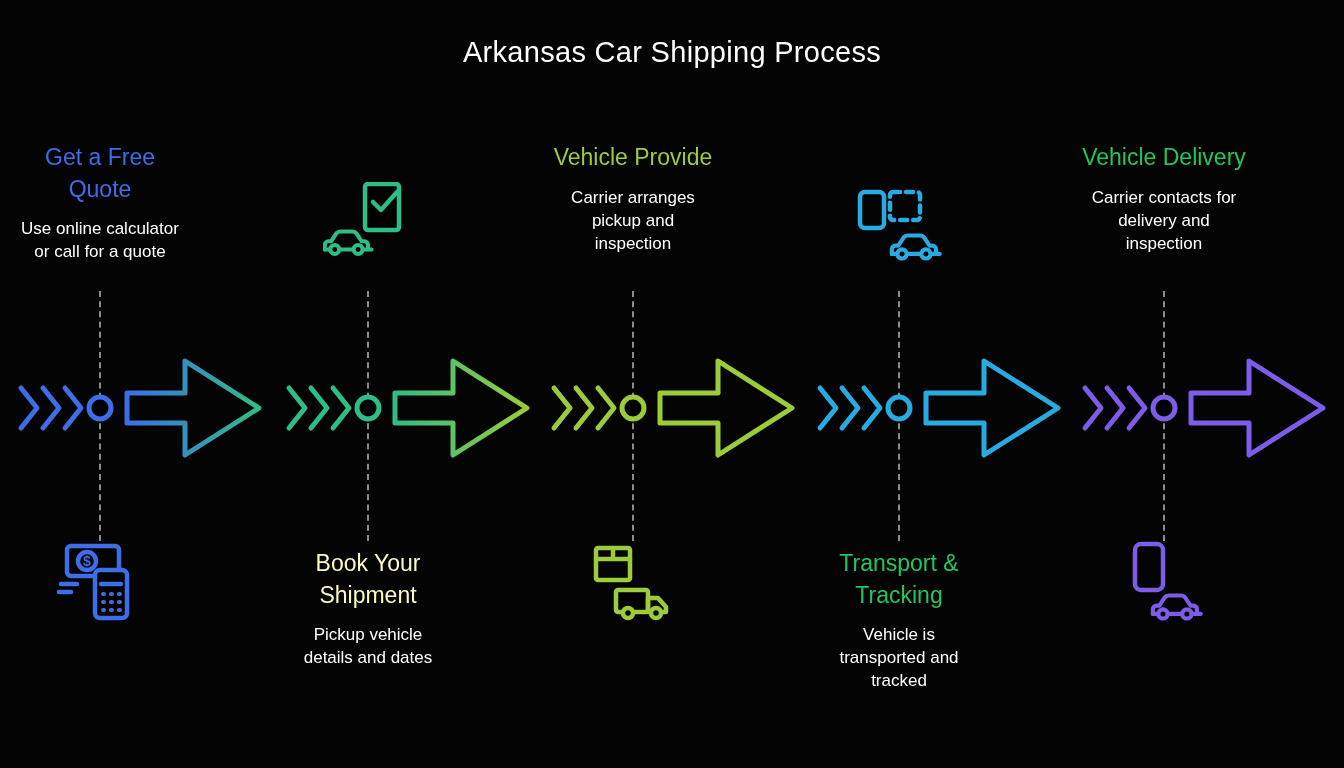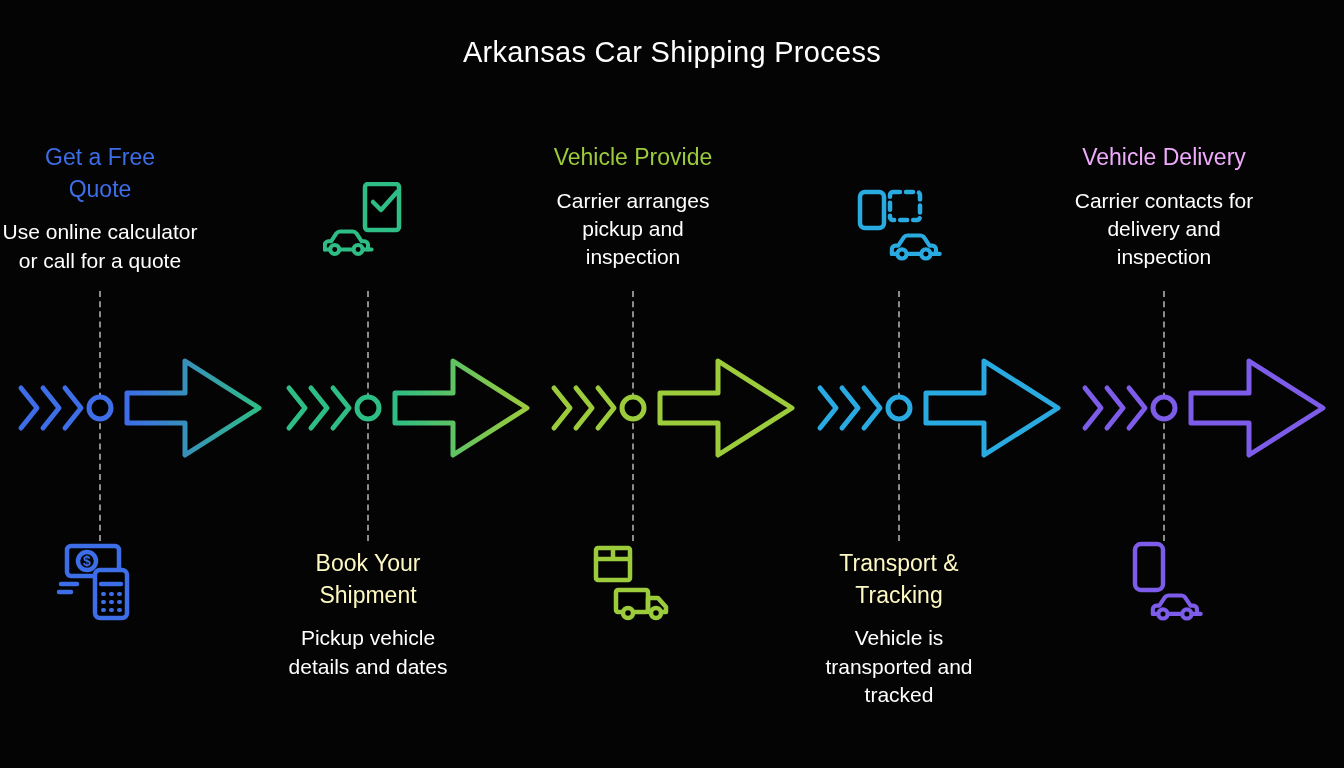--- a/index.html
+++ b/index.html
@@ -11,24 +11,24 @@
     position:absolute;top:36px;left:0;width:100%;margin:0;
     text-align:center;color:#ffffff;font-size:29px;font-weight:normal;
     letter-spacing:.3px;
   }
   .step-content{position:absolute;width:220px;text-align:center;}
   .step-title{
     margin:0 0 13px;font-size:23px;font-weight:500;line-height:1.38;
     white-space:pre-line;
   }
   .step-desc{
-    margin:0;font-size:21px;color:#ffffff;line-height:1.35;
+    margin:0;font-size:17px;color:#ffffff;line-height:1.35;
     white-space:pre-line;
   }
-  .c0{color:#3E6DE8}.c1{color:#fef9c3}.c2{color:#9CCB3B}.c3{color:#fef9c3}.c4{color:#f0abfc}
+  .c0{color:#3E6DE8}.c1{color:#fef9c3}.c2{color:#9CCB3B}.c3{color:#22c55e}.c4{color:#22c55e}
   .dash{
     position:absolute;top:291px;height:250px;width:0;
     border-left:2px dashed #8c8c8c;z-index:1;
   }
   .seg{position:absolute;top:343px;z-index:2;}
   .icon{position:absolute;z-index:2;}
 </style>
 </head>
 <body>
 

